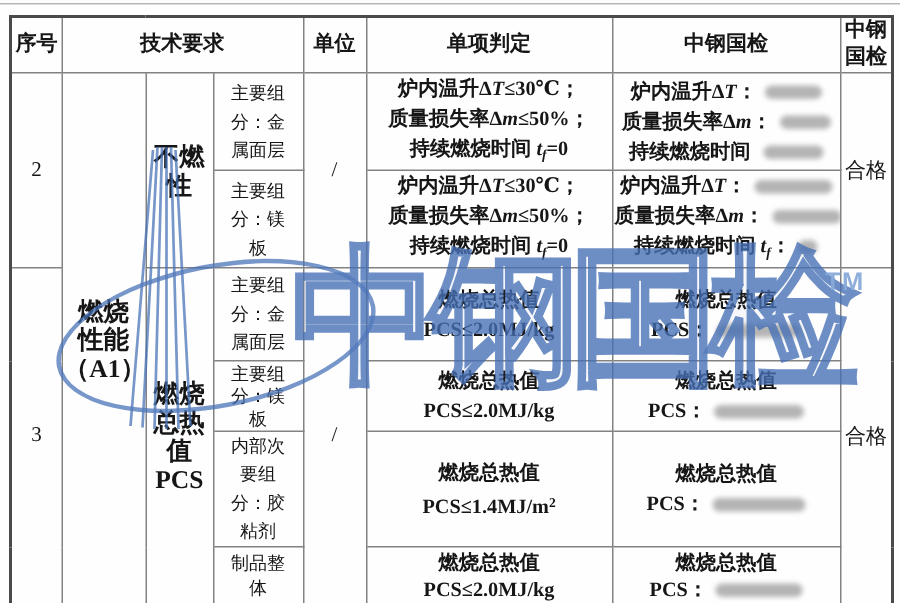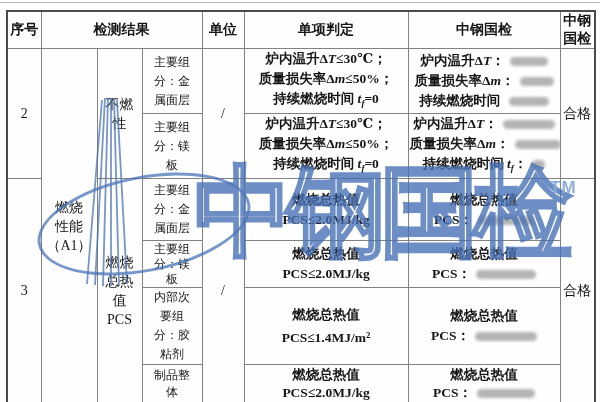--- a/index.html
+++ b/index.html
@@ -14,21 +14,21 @@
     position:absolute; left:6px; top:10px; width:588px;
     border-collapse:collapse; table-layout:fixed;
     border:2px solid #4a4a4a; border-bottom:3px solid #101010;
   }
   td,th {
     border:1px solid #828282; text-align:center; vertical-align:middle;
     padding:0 1px; overflow:hidden;
   }
   th { font-size:14px; font-weight:bold; line-height:18px; }
   .fs14 { font-size:14px; }
-  .cellln { font-size:14px; line-height:19px; }
+  .cellln { font-size:17px; line-height:19px;font-weight:bold; }
   .ln { font-size:13.5px; line-height:20px; white-space:nowrap;font-weight:bold; }
   .comp { font-size:12px; line-height:19px; }
   .it  { font-style:italic; font-family:"Liberation Serif",serif; }
   .sub { font-style:italic; font-size:9px; vertical-align:-3px; }
   .sup { font-size:9px; vertical-align:4px; }
   .sm  {
     display:inline-block; height:9px; background:#b4b4b4; border-radius:5px;
     filter:blur(1.6px); vertical-align:middle; margin-left:5px;
   }
 
@@ -72,21 +72,21 @@
       <col style="width:60px">
     <col style="width:42px">
       <col style="width:164px">
       <col style="width:152px">
       <col style="width:35px">
   </colgroup>
 
   <tbody>
       <tr style="height:37px">
     <th>序号</th>
-    <th colspan="3">检测结果</th>
+    <th colspan="3">技术要求</th>
     <th>单位</th>
     <th>单项判定</th>
     <th>中钢国检</th>
     <th>中钢国检</th>
   </tr>
 
   <tr style="height:61px">
     <td rowspan="2" class="fs14">2</td>
     <td rowspan="6">
       <div class="cellln">燃烧</div>

